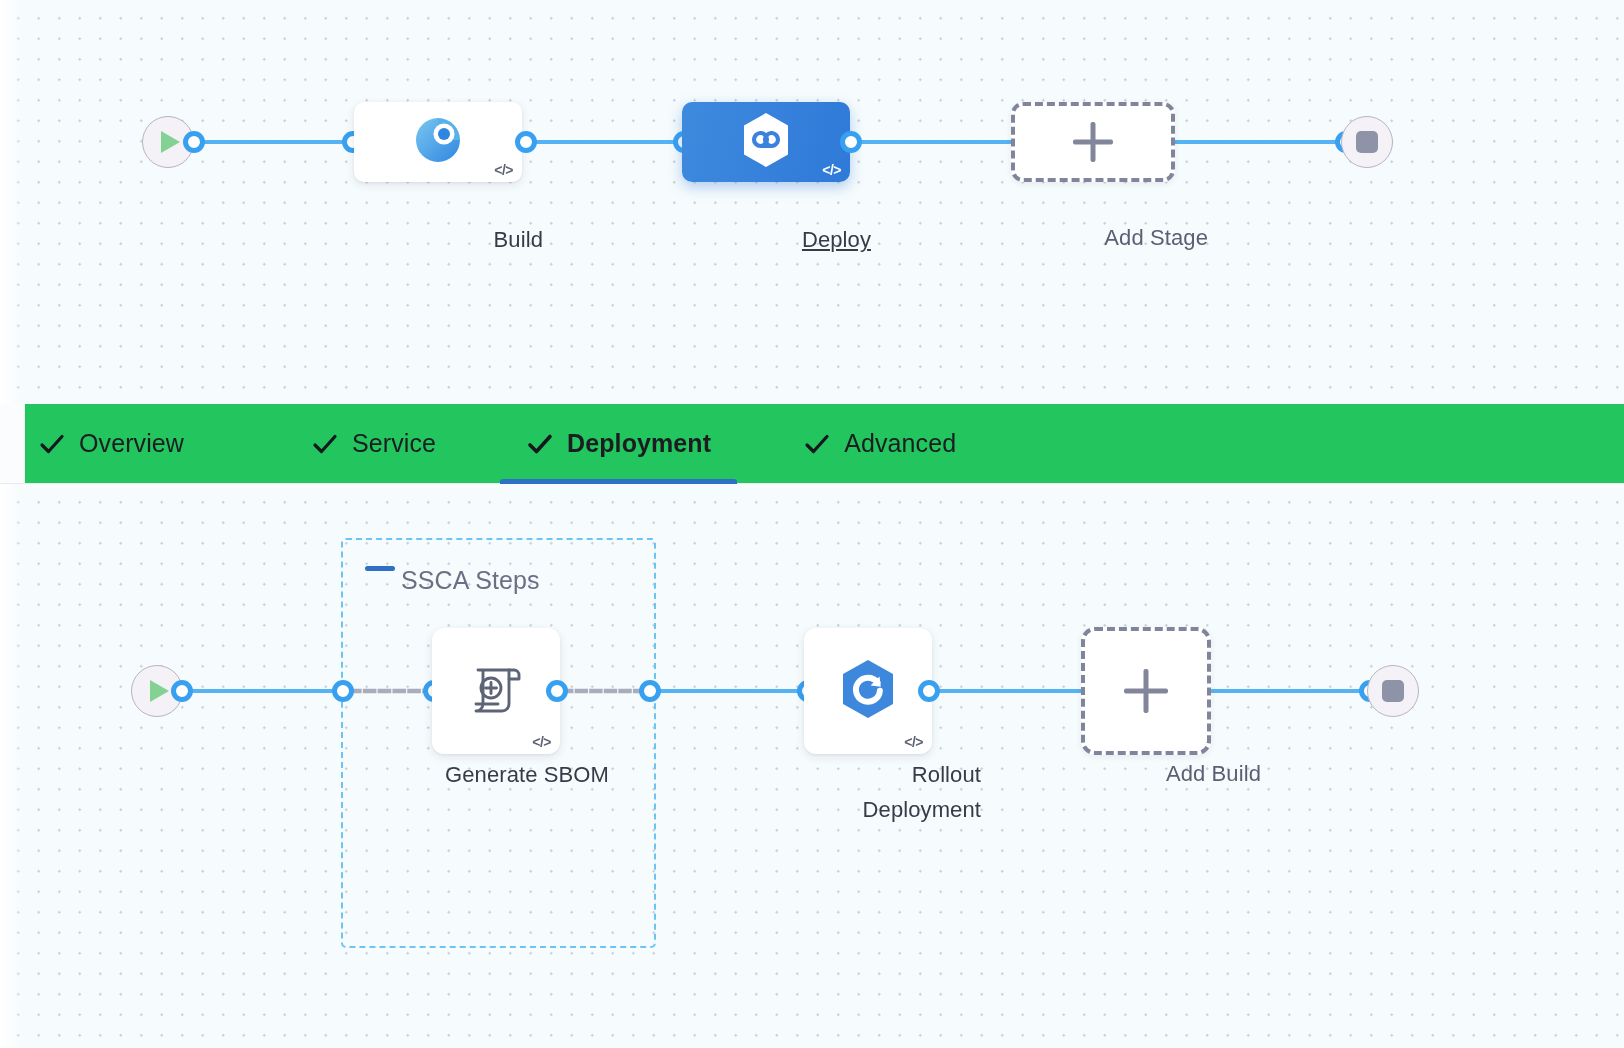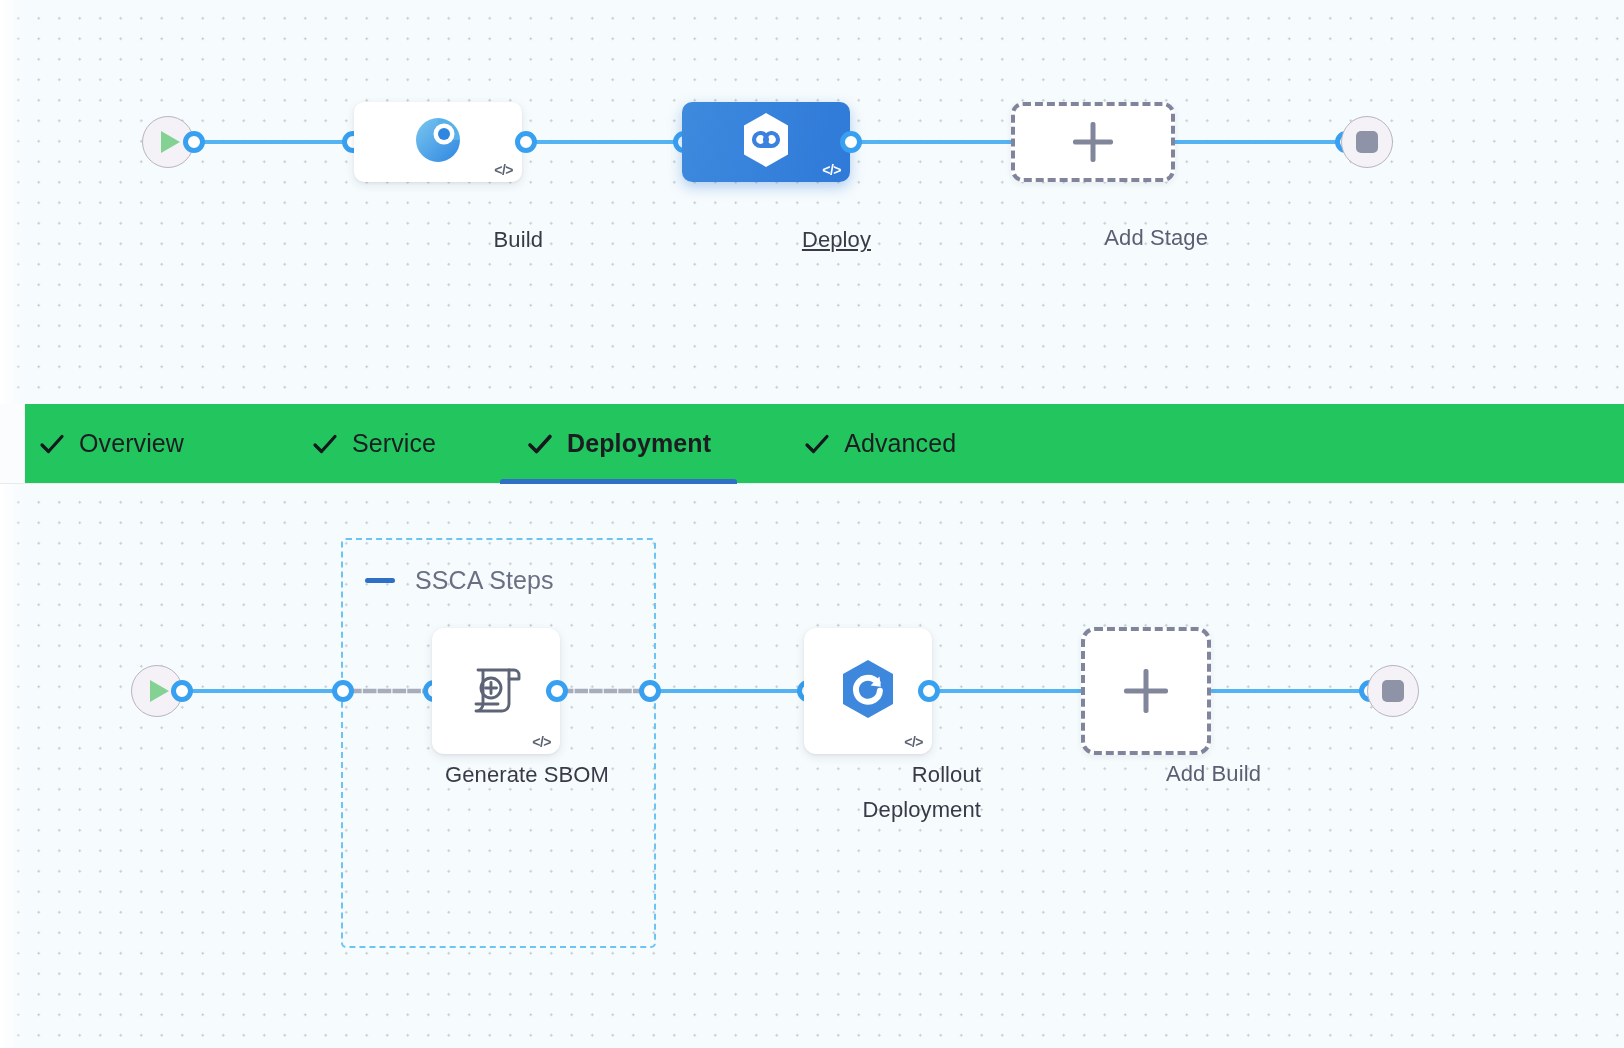--- a/index.html
+++ b/index.html
@@ -141,21 +141,21 @@
 
   
   .group {
     position: absolute;
     border: 2px dashed #6cc4f5;
     border-radius: 5px;
     background: rgba(255,255,255,0);
   }
   .group-header {
     position: absolute; left: 22px; top: 26px;
-    display: flex; align-items: center; gap: 20px;
+    display: flex; gap: 6px;
   }
   .minus-icon { width: 30px; height: 5px; background: #2f6fc4; border-radius: 3px; }
   .group-title { font-size: 25px; color: #6a7084; letter-spacing: .1px; }
 </style>
 </head>
 <body>
 
 <div class="app">
 
   <div class="canvas top">

